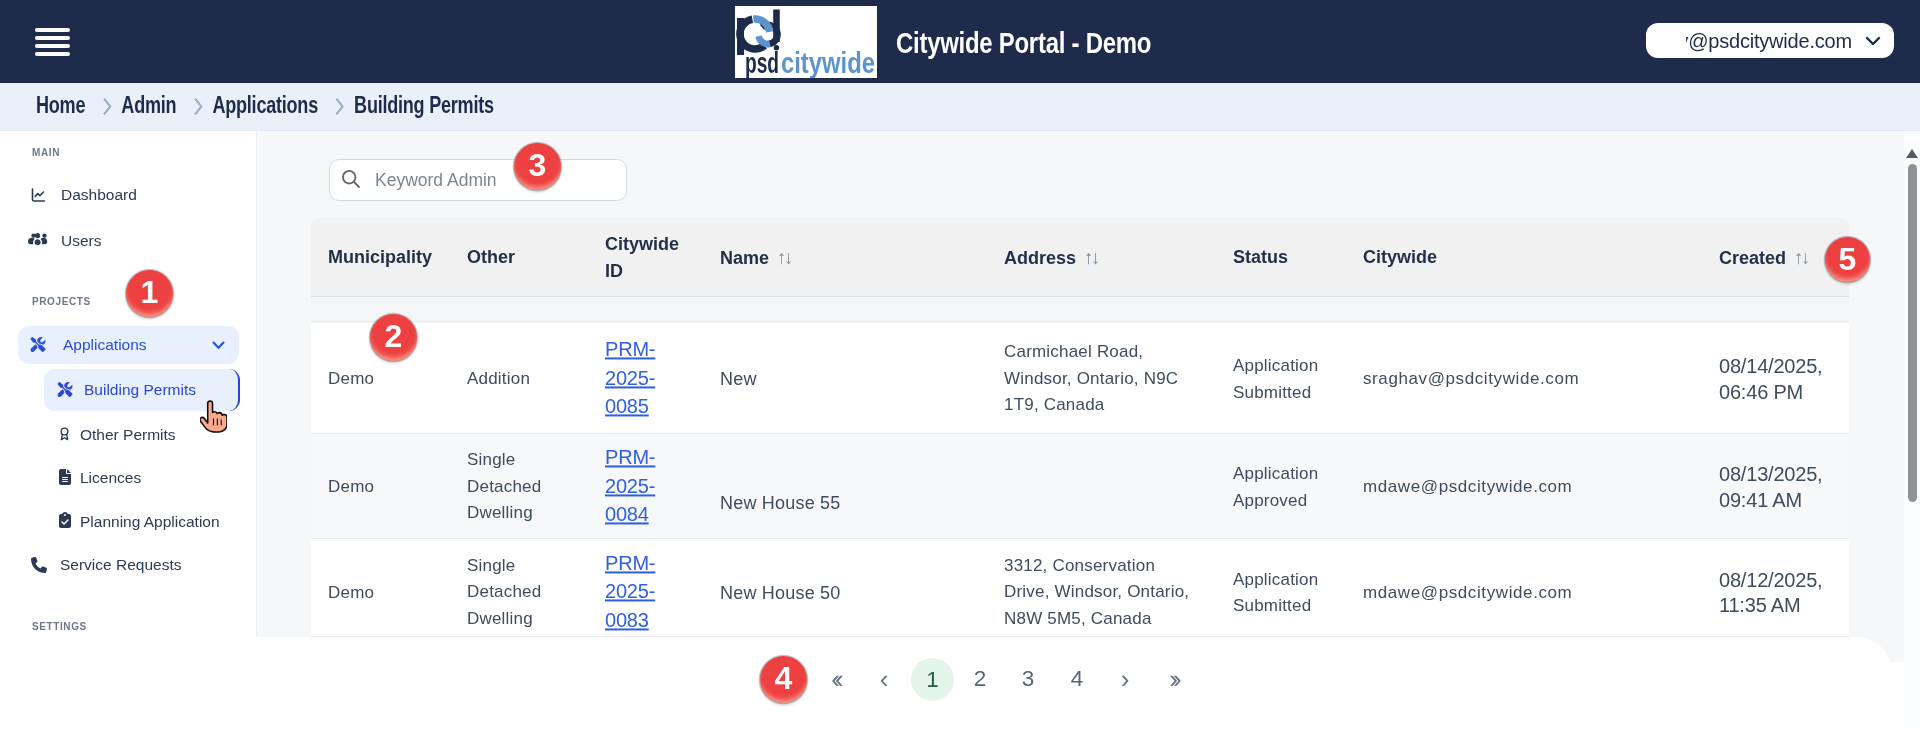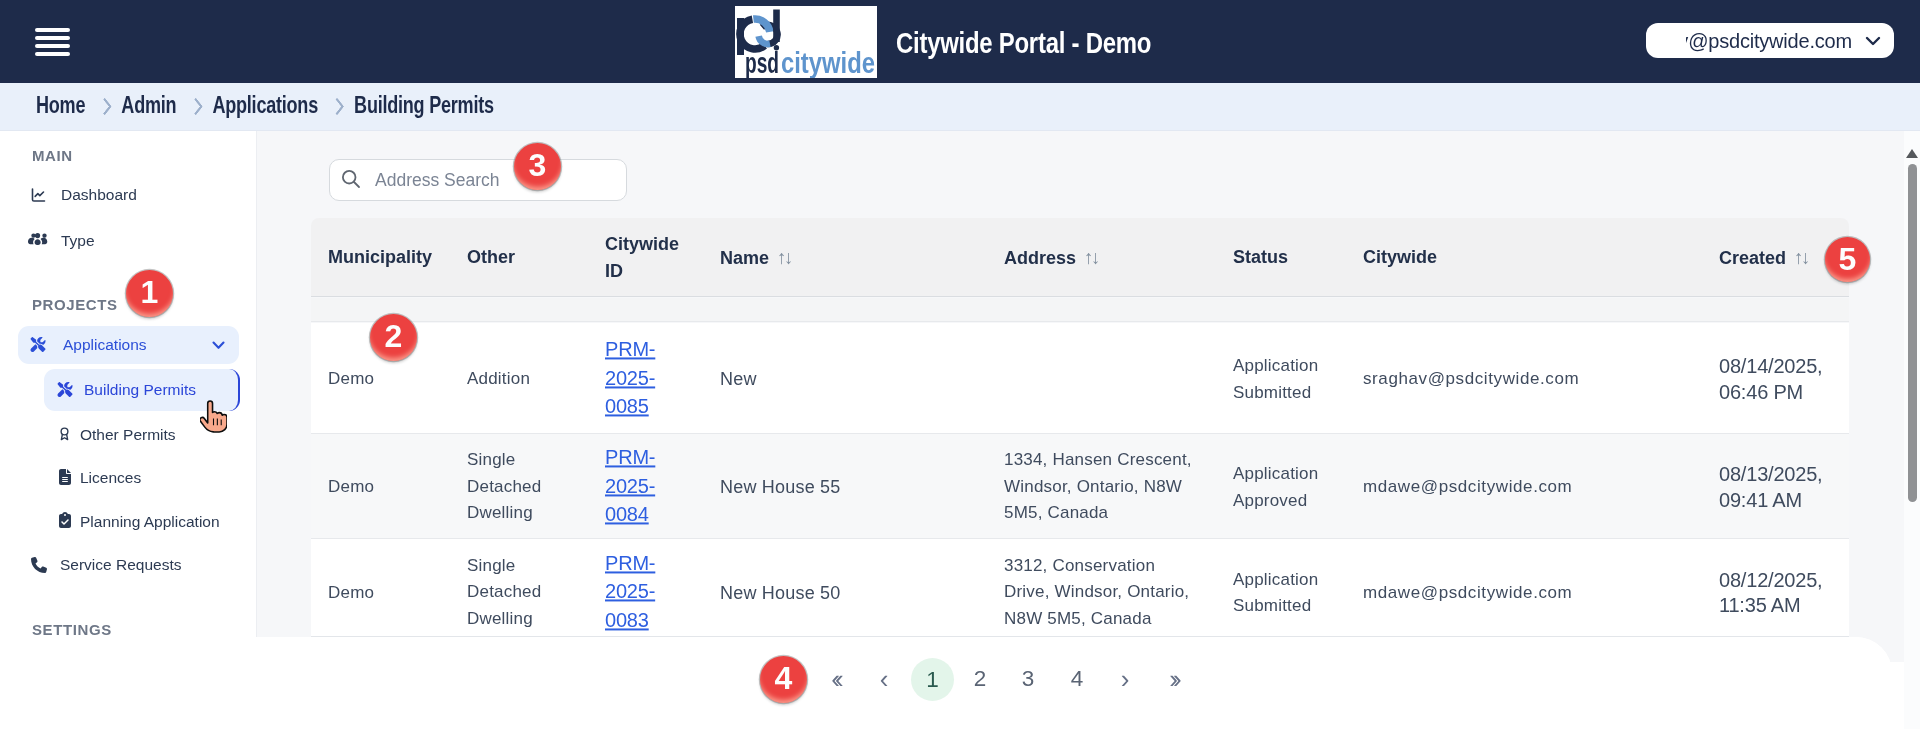--- a/index.html
+++ b/index.html
@@ -16,21 +16,21 @@
 #usertext { position:absolute; top:7px; right:42px; width:166px; height:23px; overflow:hidden; }
 #usertext span { position:absolute; right:0; top:0; white-space:nowrap; font-size:20px; color:#1e2b4a; letter-spacing:-0.2px; }
 
 
 #crumb { position:absolute; left:0; top:83px; width:1920px; height:48px; background:#e9f0fa; border-bottom:1px solid #e2e8f2; }
 
 .bsep { display:inline-block; width:13px; height:13px; margin:0 15px 0 18px; border-right:3.4px solid #9db0cb; border-top:3.4px solid #9db0cb; transform:rotate(45deg) translateY(0px); border-radius:2px; }
 
 
 #sidebar { position:absolute; left:0; top:131px; width:257px; height:598px; background:#fff; border-right:1px solid #eceef2; }
-.slabel { position:absolute; left:32px; font-weight:bold; font-size:15px; color:#6e7787; letter-spacing:0.6px; }
+.slabel { position:absolute; left:32px; font-weight:bold; font-size:10px; color:#6e7787; letter-spacing:0.6px; }
 .sitem { position:absolute; font-size:15.5px; color:#2c3a52; white-space:nowrap; }
 
 
 #mainbg { position:absolute; left:257px; top:131px; width:1647px; height:531px; background:#f6f7f9; }
 #footerw { position:absolute; left:0px; top:637px; width:1892px; height:92px; background:#fff; border-top-right-radius:36px; }
 #sbtrack { position:absolute; left:1904px; top:131px; width:16px; height:598px; background:#fbfcfd; }
 #sbthumb { position:absolute; left:1908px; top:164px; width:9px; height:338px; background:#8f9194; border-radius:5px; }
 
 
 #search { position:absolute; left:329px; top:159px; width:298px; height:42px; background:#fff; border:1px solid #d6dade; border-radius:10px; }
@@ -85,21 +85,21 @@
 
 <div id="sidebar"></div>
 <div class="slabel" style="top:147px;">MAIN</div>
 
 <div class="sitem" style="left:61px; top:186px;">Dashboard</div>
 <svg class="abs" style="left:30px; top:187px" width="17" height="16" viewBox="0 0 24 24" fill="none" stroke="#2c3a52" stroke-width="2.4" stroke-linecap="round" stroke-linejoin="round">
     <path d="M3 3v16a2 2 0 0 0 2 2h16"></path>
     <path d="m7 14 4-4 3 3 5.5-5.5"></path>
   </svg>
 
-<div class="sitem" style="left:61px; top:232px;">Type</div>
+<div class="sitem" style="left:61px; top:232px;">Users</div>
 <svg class="abs" style="left:28px; top:231px" width="22" height="18" viewBox="0 0 640 512" fill="#2c3a52">
     <path d="M96 128a64 64 0 1 1 128 0A64 64 0 1 1 96 128zM0 298.7C0 239.8 47.8 192 106.7 192l10.7 0c29.8 0 56.7 12.2 76 31.9c-27.6 23.7-45.4 58.9-45.4 98.1c0 20.4 4.8 39.7 13.3 56.8c-2.2 .2-4.5 .3-6.7 .3L64 379.1C28.7 379.1 0 350.5 0 315.1l0-16.4zM405.3 379.1c-2.2 0-4.5-.1-6.7-.3c8.6-17.1 13.3-36.4 13.3-56.8c0-39.3-17.8-74.4-45.4-98.1c19.3-19.7 46.2-31.9 76-31.9l10.7 0C512.2 192 560 239.8 560 298.7l0 16.4c0 35.4-28.7 64-64 64l-90.7 0zM416 128a64 64 0 1 1 128 0 64 64 0 1 1 -128 0zM192 322c0-48.6 39.4-88 88-88s88 39.4 88 88l0 6c0 39.8-32.2 72-72 72l-32 0c-39.8 0-72-32.2-72-72l0-6zM206 128a74 74 0 1 1 148 0 74 74 0 1 1 -148 0z"></path>
   </svg>
 
 <div class="slabel" style="top:296px;">PROJECTS</div>
 
 <div class="abs" style="left:18px; top:326px; width:221px; height:38px; background:#e8f0fd; border-radius:11px;"></div>
 <div class="sitem" style="left:63px; top:336px; color:#2b4fd7;">Applications</div>
 <svg class="abs" style="left:30px; top:337px" width="16" height="15" viewBox="0 0 512 512" fill="#2b4fd7">
     <path d="M78.6 5C69.1-2.4 55.6-1.5 47 7L7 47c-8.5 8.5-9.4 22-2.1 31.6l80 104c4.5 5.9 11.6 9.4 19 9.4l54.1 0 109 109c-14.7 29-10 65.4 14.3 89.6l112 112c12.5 12.5 32.8 12.5 45.3 0l64-64c12.5-12.5 12.5-32.8 0-45.3l-112-112c-24.2-24.2-60.6-29-89.6-14.3l-109-109 0-54.1c0-7.5-3.5-14.5-9.4-19L78.6 5zM19.9 396.1C7.2 408.8 0 426.1 0 444.1C0 481.6 30.4 512 67.9 512c18 0 35.3-7.2 48-19.9L233.7 374.3c-7.8-20.9-9-43.6-3.6-65.1l-61.7-61.7L19.9 396.1zM512 144c0-10.5-1.1-20.7-3.2-30.5c-2.4-11.2-16.1-14.1-24.2-6l-63.9 63.9c-3 3-7.1 4.7-11.3 4.7L352 176c-8.8 0-16-7.2-16-16l0-57.4c0-4.2 1.7-8.3 4.7-11.3l63.9-63.9c8.1-8.1 5.2-21.8-6-24.2C388.7 1.1 378.5 0 368 0C288.5 0 224 64.5 224 144l0 .8 85.3 85.3c36-9.1 75.8 .5 104 28.7l15.7 15.7C465.7 244.7 512 198.7 512 144z"></path>
@@ -141,50 +141,50 @@
     <path fill="#f8a98c" stroke="#0d0d0d" stroke-width="26" stroke-linejoin="round" d="M128 40c0-22.1 17.9-40 40-40s40 17.9 40 40l0 148.2c8.5-7.6 19.7-12.2 32-12.2c20.6 0 38.2 13 45 31.2c8.8-9.3 21.2-15.2 35-15.2c25.3 0 46 19.5 47.9 44.3c8.5-7.7 19.8-12.3 32.1-12.3c26.5 0 48 21.5 48 48l0 48 0 16 0 48c0 70.7-57.3 128-128 128l-16 0-64 0-.1 0-5.2 0c-5 0-9.9-.3-14.7-1c-55.3-5.6-106.2-34-140-79L8 336c-13.3-17.7-9.7-42.7 8-56s42.7-9.7 56 8l56 74.7L128 40z"></path>
     <path fill="none" stroke="#0d0d0d" stroke-width="18" d="M224 288l0 112 M288 288l0 112 M352 304l0 96"></path>
   </svg>
 
 <div id="mainbg"></div>
 <div id="footerw"></div>
 <div id="sbtrack"></div>
 <div id="sbthumb"></div>
 
 <div id="search">
-    <div class="ph">Address Search</div>
+    <div class="ph">Keyword Admin</div>
   </div>
 
 <div id="thead"></div>
 <div id="tfilter"></div>
 
 <div class="hcell" style="left:328px; top:244px;">Municipality</div>
 <div class="hcell" style="left:467px; top:244px;">Other</div>
 <div class="hcell" style="left:605px; top:231px;">Citywide<br>ID</div>
 <div class="hcell" style="left:720px; top:244px;">Name<span class="arr">↑↓</span></div>
 <div class="hcell" style="left:1004px; top:244px;">Address<span class="arr">↑↓</span></div>
 <div class="hcell" style="left:1233px; top:244px;">Status</div>
 <div class="hcell" style="left:1363px; top:244px;">Citywide</div>
 <div class="hcell" style="left:1719px; top:244px;">Created<span class="arr">↑↓</span></div>
 
 <div class="trow" style="top:323px; height:111px;">
   <div class="cell" style="left:17px;">Demo</div>
   <div class="cell" style="left:156px;">Addition</div>
   <div class="cell idl" style="left:294px;"><a>PRM-<br>2025-<br>0085</a></div>
   <div class="cell nm" style="left:409px;">New</div>
+  <div class="cell" style="left:693px;">Carmichael Road,<br>Windsor, Ontario, N9C<br>1T9, Canada</div>
   <div class="cell" style="left:922px;">Application<br>Submitted</div>
   <div class="cell em" style="left:1052px;">sraghav@psdcitywide.com</div>
   <div class="cell dt" style="left:1408px;">08/14/2025,<br>06:46 PM</div>
 </div>
 <div class="trow" style="top:434px; height:105px; background:#f7f8f9;">
   <div class="cell" style="left:17px;">Demo</div>
   <div class="cell" style="left:156px;">Single<br>Detached<br>Dwelling</div>
   <div class="cell idl" style="left:294px;"><a>PRM-<br>2025-<br>0084</a></div>
-  <div class="cell nm" style="left:409px;">New House 55</div>
-  <div class="cell" style="left:693px;">1334, Hansen Crescent,<br>Windsor, Ontario, N8W<br>5M5, Canada</div>
+  <div class="cell nm" style="left:409px;margin-top:16px;">New House 55</div>
   <div class="cell" style="left:922px;">Application<br>Approved</div>
   <div class="cell em" style="left:1052px;">mdawe@psdcitywide.com</div>
   <div class="cell dt" style="left:1408px;">08/13/2025,<br>09:41 AM</div>
 </div>
 <div class="trow" style="top:539px; height:106px;">
   <div class="cell" style="left:17px;">Demo</div>
   <div class="cell" style="left:156px;">Single<br>Detached<br>Dwelling</div>
   <div class="cell idl" style="left:294px;"><a>PRM-<br>2025-<br>0083</a></div>
   <div class="cell nm" style="left:409px;">New House 50</div>
   <div class="cell" style="left:693px;">3312, Conservation<br>Drive, Windsor, Ontario,<br>N8W 5M5, Canada</div>

